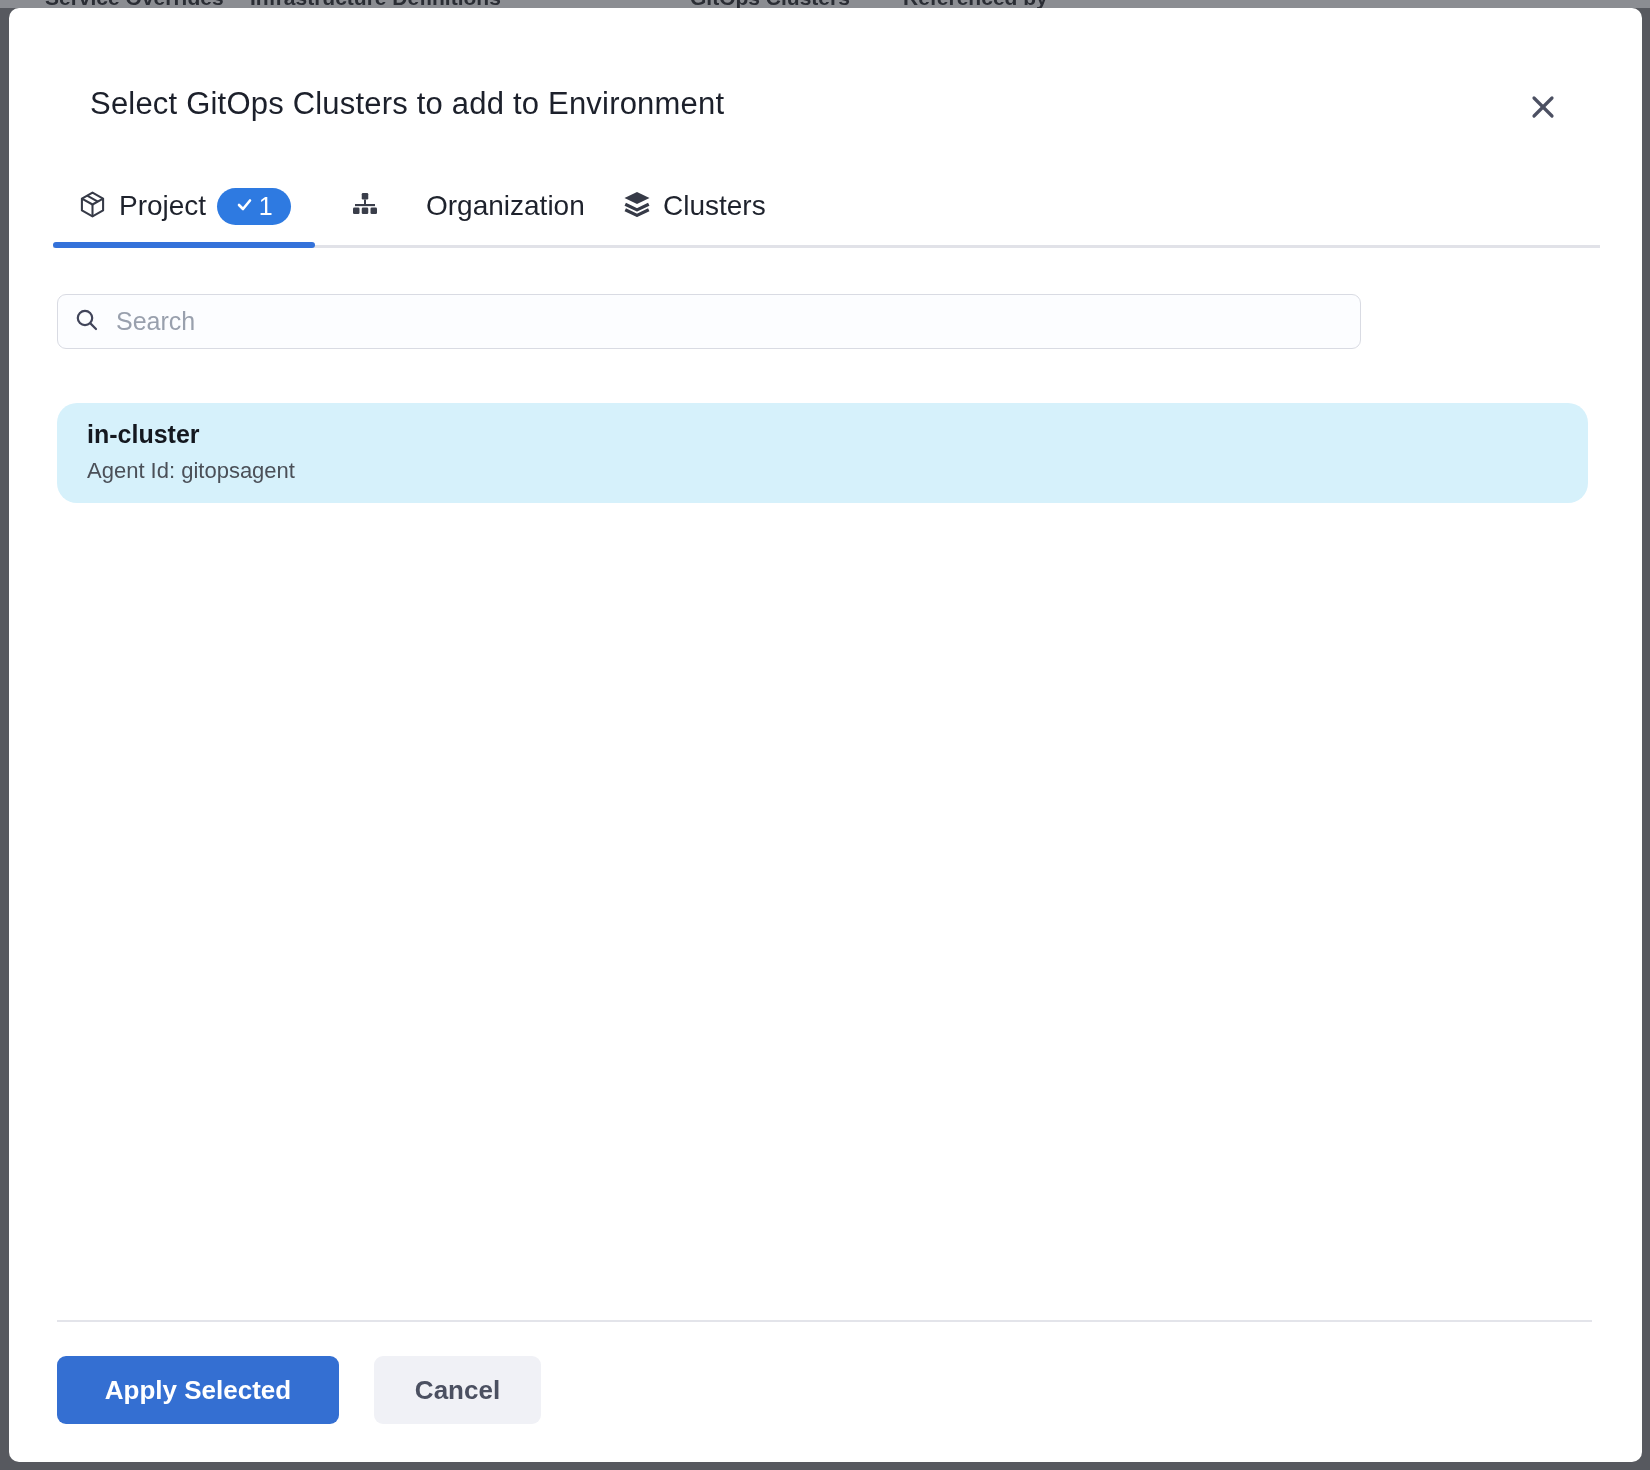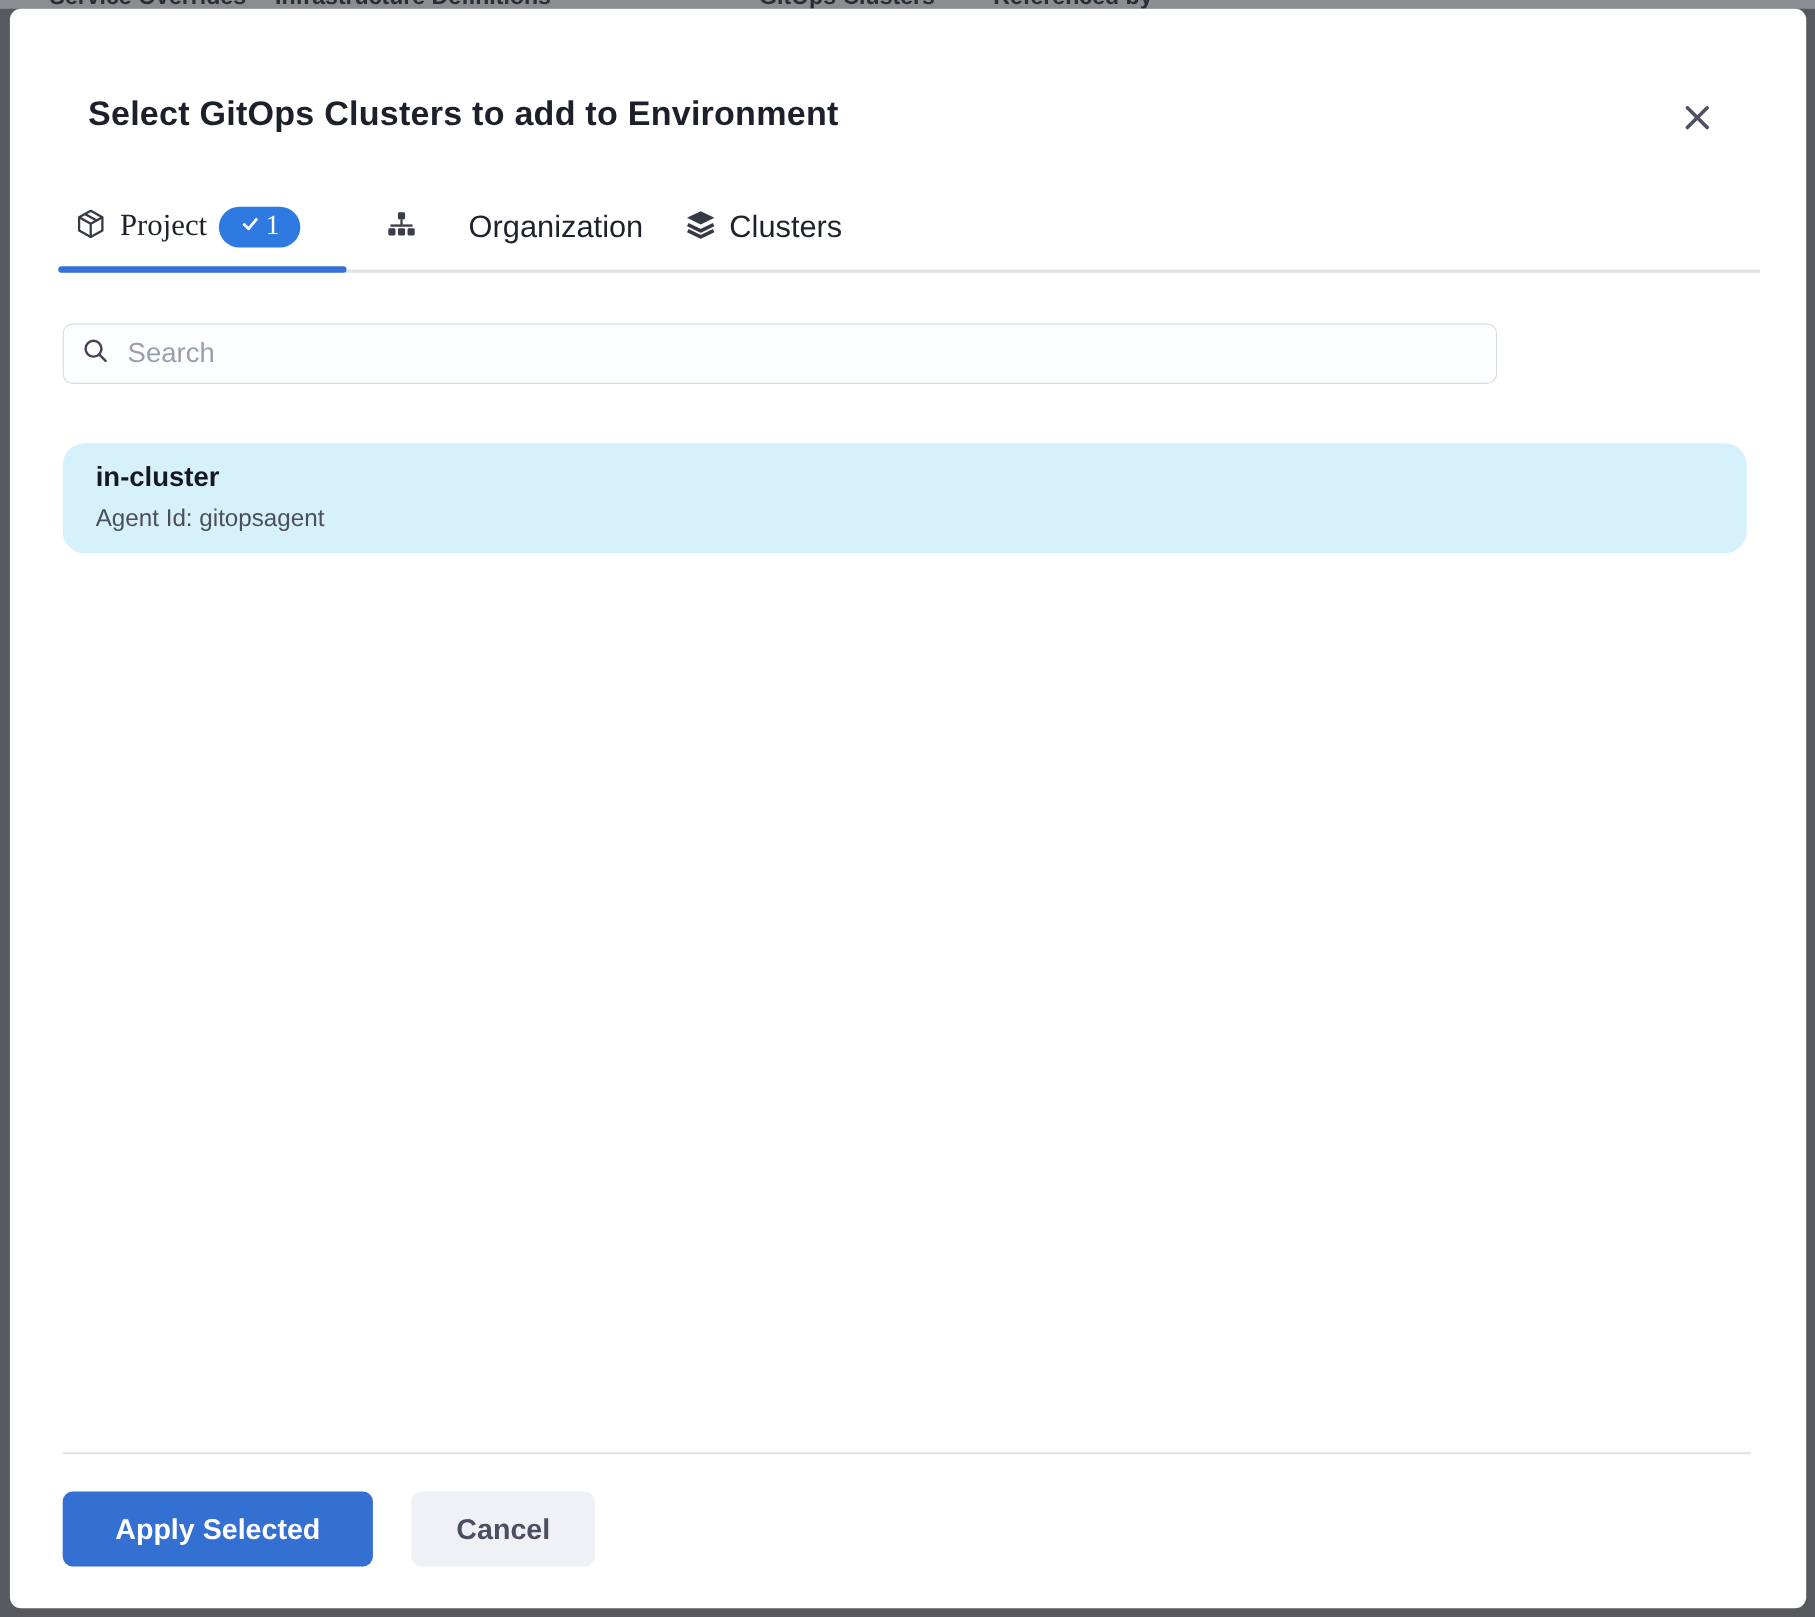--- a/index.html
+++ b/index.html
@@ -12,32 +12,32 @@
     white-space:nowrap;}
   .bd-t0{left:45px;font-weight:700;}
   .bd-t1{left:250px;font-weight:700;}
   .bd-t2{left:690px;font-weight:700;}
   .bd-t3{left:903px;font-weight:700;}
 
   
   .modal{position:absolute;left:9px;top:8px;width:1633px;height:1454px;
     background:#FFFFFF;border-radius:10px;}
 
-  .modal-title{position:absolute;left:71px;top:78px;font-size:31px;
-    color:#1C202B;font-weight:700;letter-spacing:.2px;}
+  .modal-title{position:absolute;left:81px;top:78px;font-size:31px;
+    color:#1C202B;font-weight:400;letter-spacing:.2px;}
 
   .close-btn{position:absolute;left:1510px;top:76px;width:48px;height:48px;
     display:flex;align-items:center;justify-content:center;cursor:pointer;
     border:none;background:transparent;padding:0;}
 
   
   .tab{position:absolute;top:176px;height:44px;display:flex;align-items:center;
     gap:11px;cursor:pointer;}
   .tab-label{font-size:28px;color:#1E222C;}
-  .tab-project{left:58px;font-family:Liberation Serif, serif;}
+  .tab-project{left:68px;}
   .tab-org{left:341px;gap:46px;}
   .tab-account{left:613px;}
   .badge{height:37px;min-width:74px;border-radius:20px;background:#2E7AE1;
     display:flex;align-items:center;justify-content:center;gap:6px;
     padding:0 14px;box-sizing:border-box;}
   .badge-num{color:#FFFFFF;font-size:25px;}
   .tabs-line{position:absolute;left:44px;top:237px;width:1547px;height:3px;
     background:#E1E2E8;}
   .tabs-indicator{position:absolute;left:44px;top:234px;width:262px;height:6px;
     border-radius:3px;background:#3472DA;}

